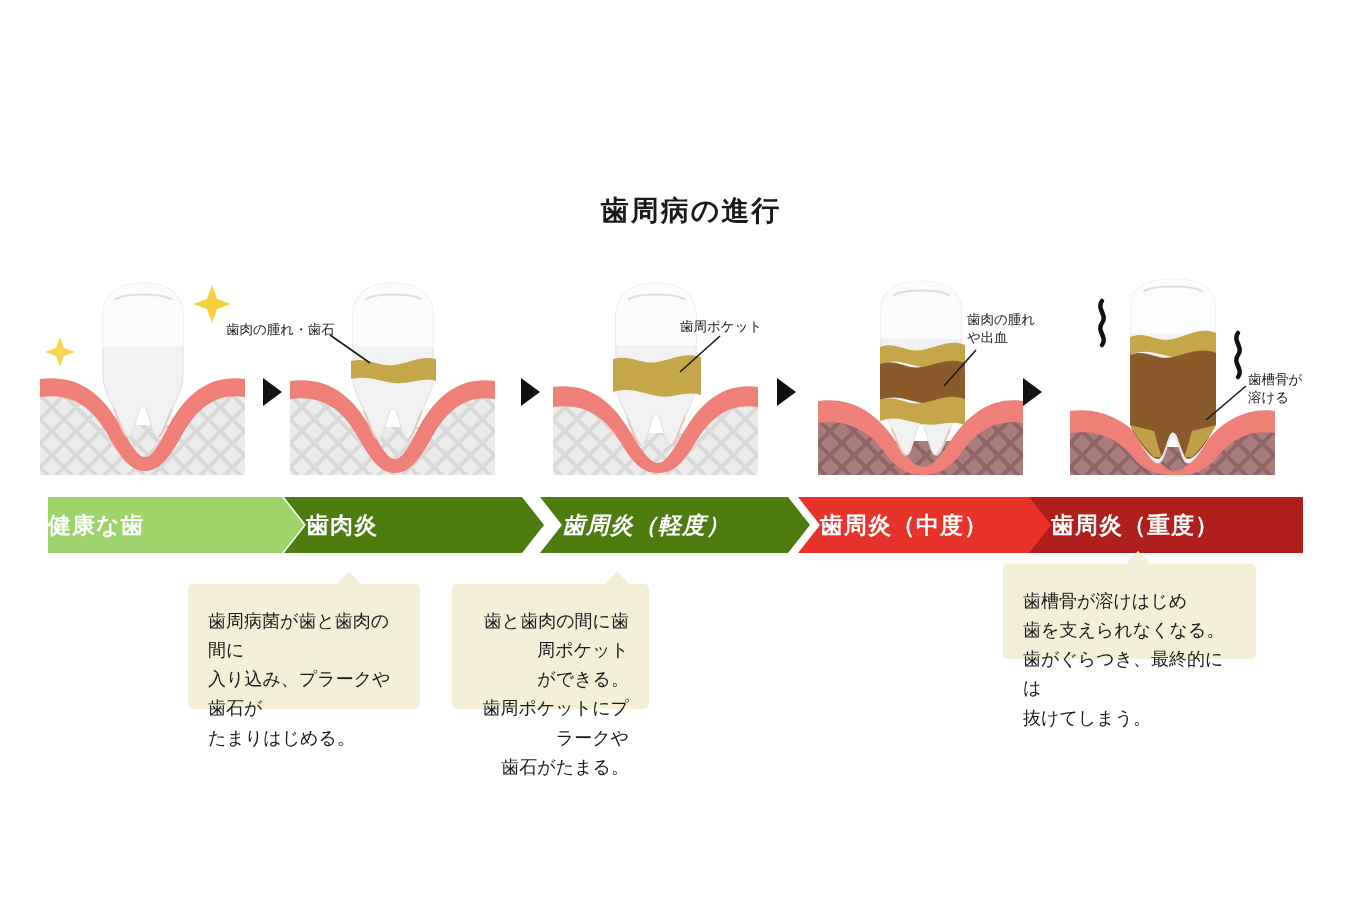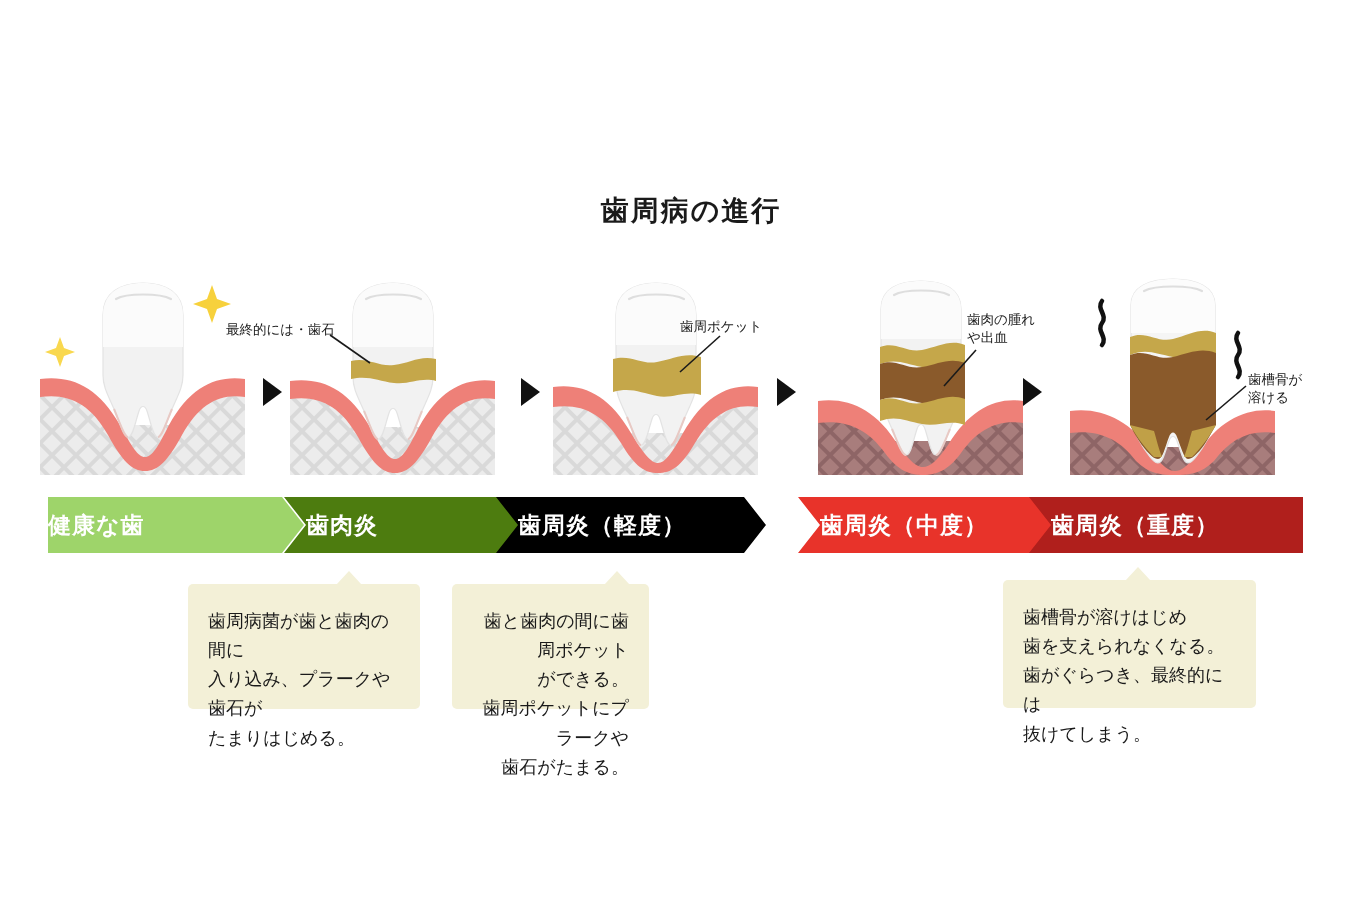--- a/index.html
+++ b/index.html
@@ -235,21 +235,21 @@
         </g>
       </svg>
     </div>
   </div>
 
   <div class="step-arrow" style="left:263px;"></div>
   <div class="step-arrow" style="left:521px;"></div>
   <div class="step-arrow" style="left:777px;"></div>
   <div class="step-arrow" style="left:1023px;"></div>
 
-  <div class="callout" style="left:226px; top:320px;">最終的には・歯石</div>
+  <div class="callout" style="left:226px; top:320px;">歯肉の腫れ・歯石</div>
   <div class="callout-line" style="left:330px; top:333px;">
     <svg width="50" height="34">
         <line x1="0" y1="2" x2="40" y2="30" stroke="#1a1a1a" stroke-width="1.6"></line>
       </svg>
   </div>
 
   <div class="callout" style="left:680px; top:317px;">歯周ポケット</div>
   <div class="callout-line" style="left:676px; top:334px;">
     <svg width="48" height="42">
         <line x1="44" y1="2" x2="4" y2="38" stroke="#1a1a1a" stroke-width="1.6"></line>
@@ -275,21 +275,21 @@
   <div class="ribbon">
 
     <div class="seg" id="seg0" style="left: 0px; width: 256px; background: rgb(158, 212, 106); clip-path: polygon(0px 0px, calc(100% - 22px) 0px, 100% 50%, calc(100% - 22px) 100%, 0px 100%);">
       <span>健康な歯</span>
     </div>
 
     <div class="seg" id="seg1" style="left: 236px; width: 260px; background: #4d7c0f; clip-path: polygon(0px 0px, calc(100% - 22px) 0px, 100% 50%, calc(100% - 22px) 100%, 0px 100%, 22px 50%); padding-left: 22px;">
       <span>歯肉炎</span>
     </div>
 
-    <div class="seg" id="seg2" style="left: 448px; width: 270px; background: #000000; clip-path: polygon(0px 0px, calc(100% - 22px) 0px, 100% 50%, calc(100% - 22px) 100%, 0px 100%, 22px 50%); padding-left: 22px;">
+    <div class="seg" id="seg2" style="left: 492px; width: 270px; background: #4d7c0f; clip-path: polygon(0px 0px, calc(100% - 22px) 0px, 100% 50%, calc(100% - 22px) 100%, 0px 100%, 22px 50%); padding-left: 22px; font-style: italic;">
       <span>歯周炎（軽度）</span>
     </div>
 
     <div class="seg" id="seg3" style="left: 750px; width: 275px; background: rgb(232, 51, 42); clip-path: polygon(0px 0px, calc(100% - 22px) 0px, 100% 50%, calc(100% - 22px) 100%, 0px 100%, 22px 50%); padding-left: 22px;">
       <span>歯周炎（中度）</span>
     </div>
 
     <div class="seg" id="seg4" style="left: 981px; width: 274px; background: rgb(176, 31, 28); clip-path: polygon(0px 0px, 100% 0px, 100% 100%, 0px 100%, 22px 50%); padding-left: 22px;">
       <span>歯周炎（重度）</span>
     </div>
@@ -304,21 +304,21 @@
 
   <div class="balloon" style="left:452px; top:584px; width:197px; height:125px;text-align:right;">
     <div class="tail" style="left:152px;"></div>
     <div class="txt">歯と歯肉の間に歯周ポケット
 ができる。
 歯周ポケットにプラークや
 歯石がたまる。</div>
   </div>
 
 
-  <div class="balloon" style="left:1003px; top:580px; width:253px; height:128px;">
+  <div class="balloon" style="left:1003px; top:564px; width:253px; height:95px;">
     <div class="tail" style="left:122px;"></div>
     <div class="txt">歯槽骨が溶けはじめ
 歯を支えられなくなる。
 歯がぐらつき、最終的には
 抜けてしまう。</div>
   </div>
 
 </div>
 
 </body></html>

